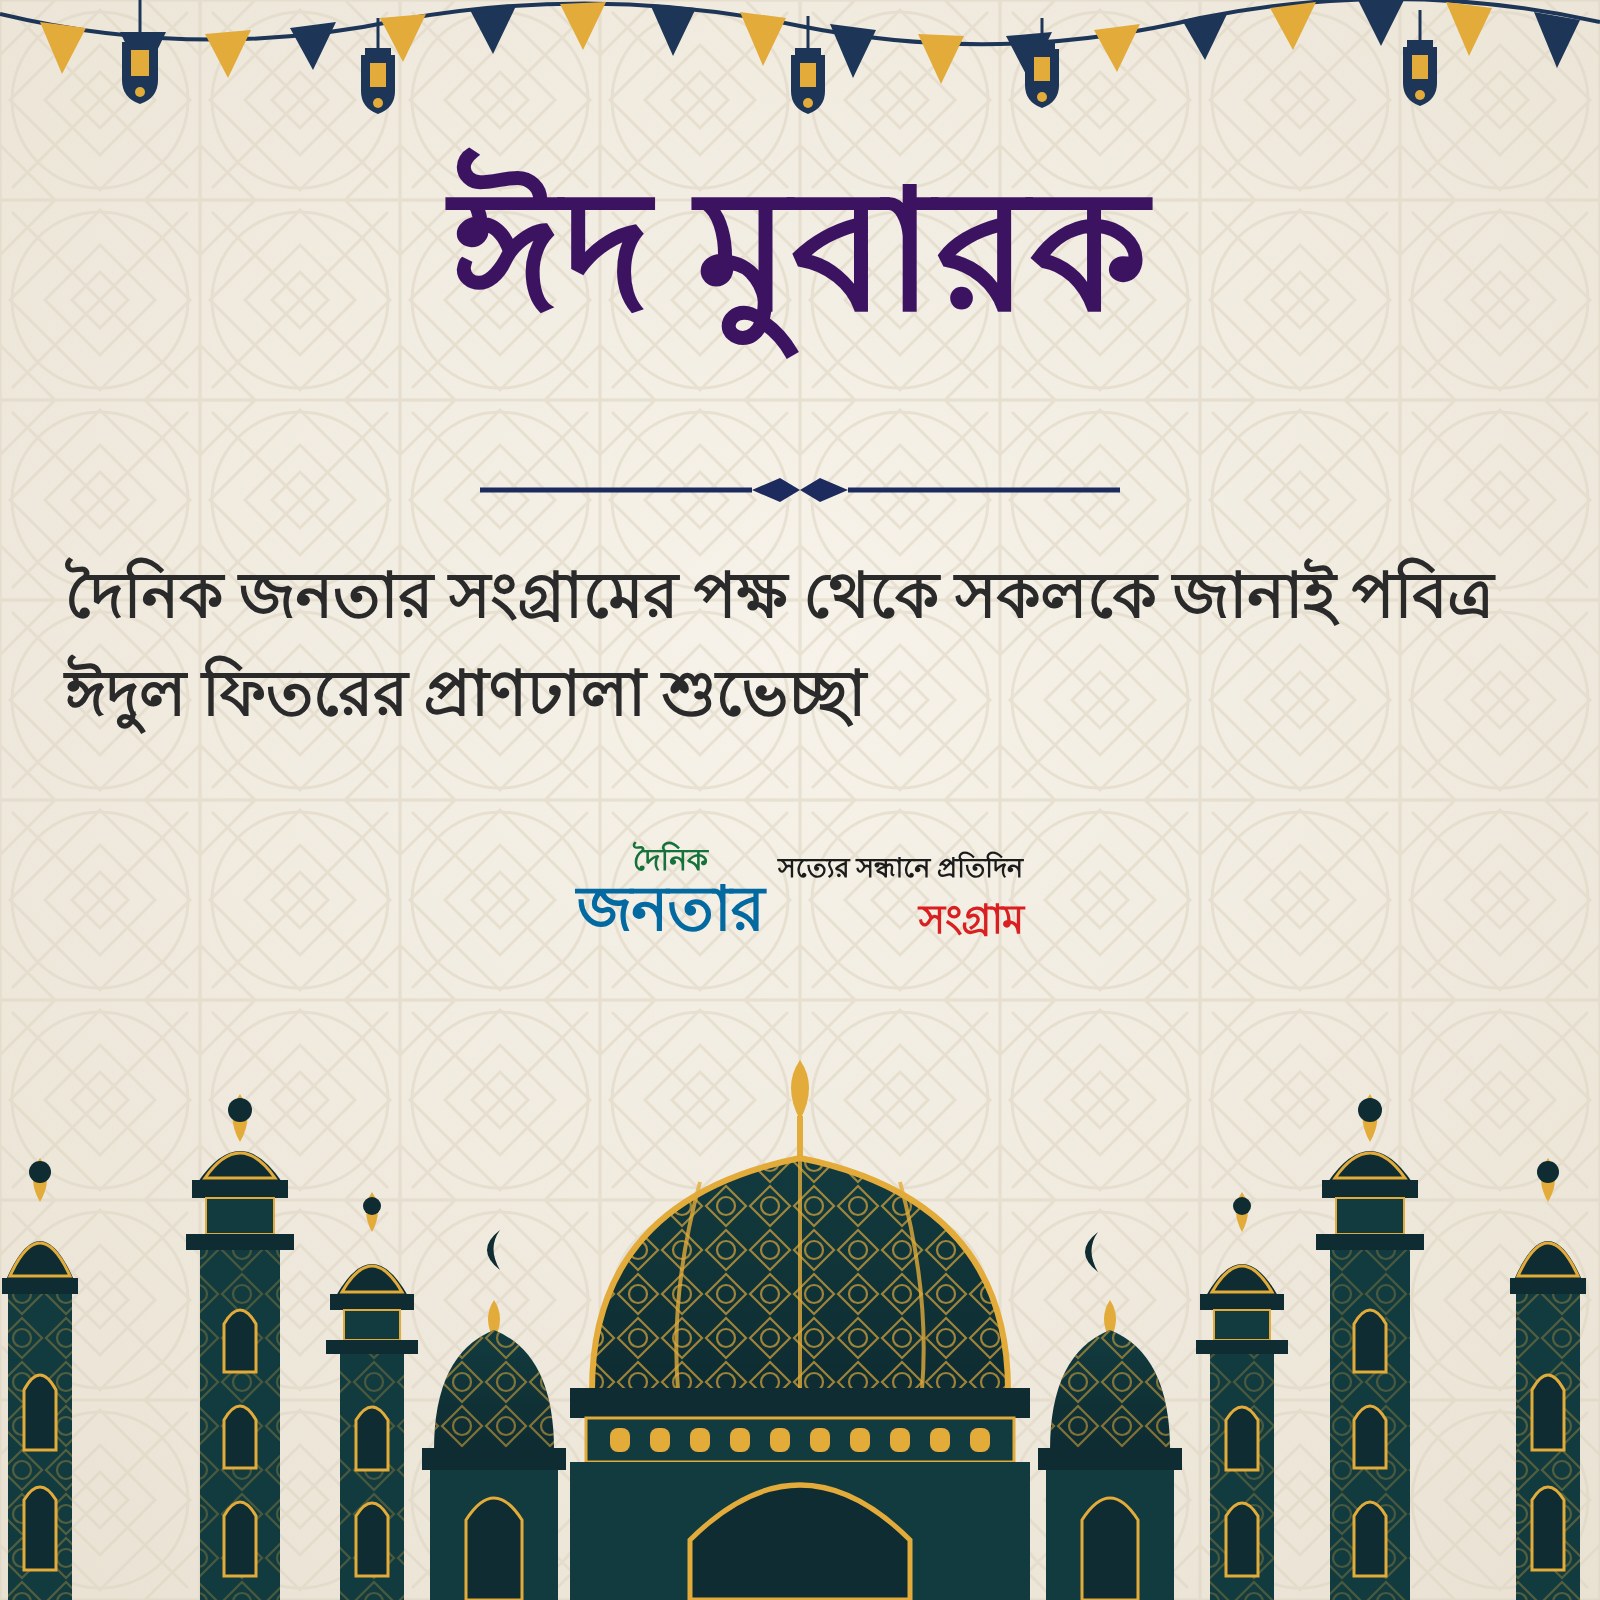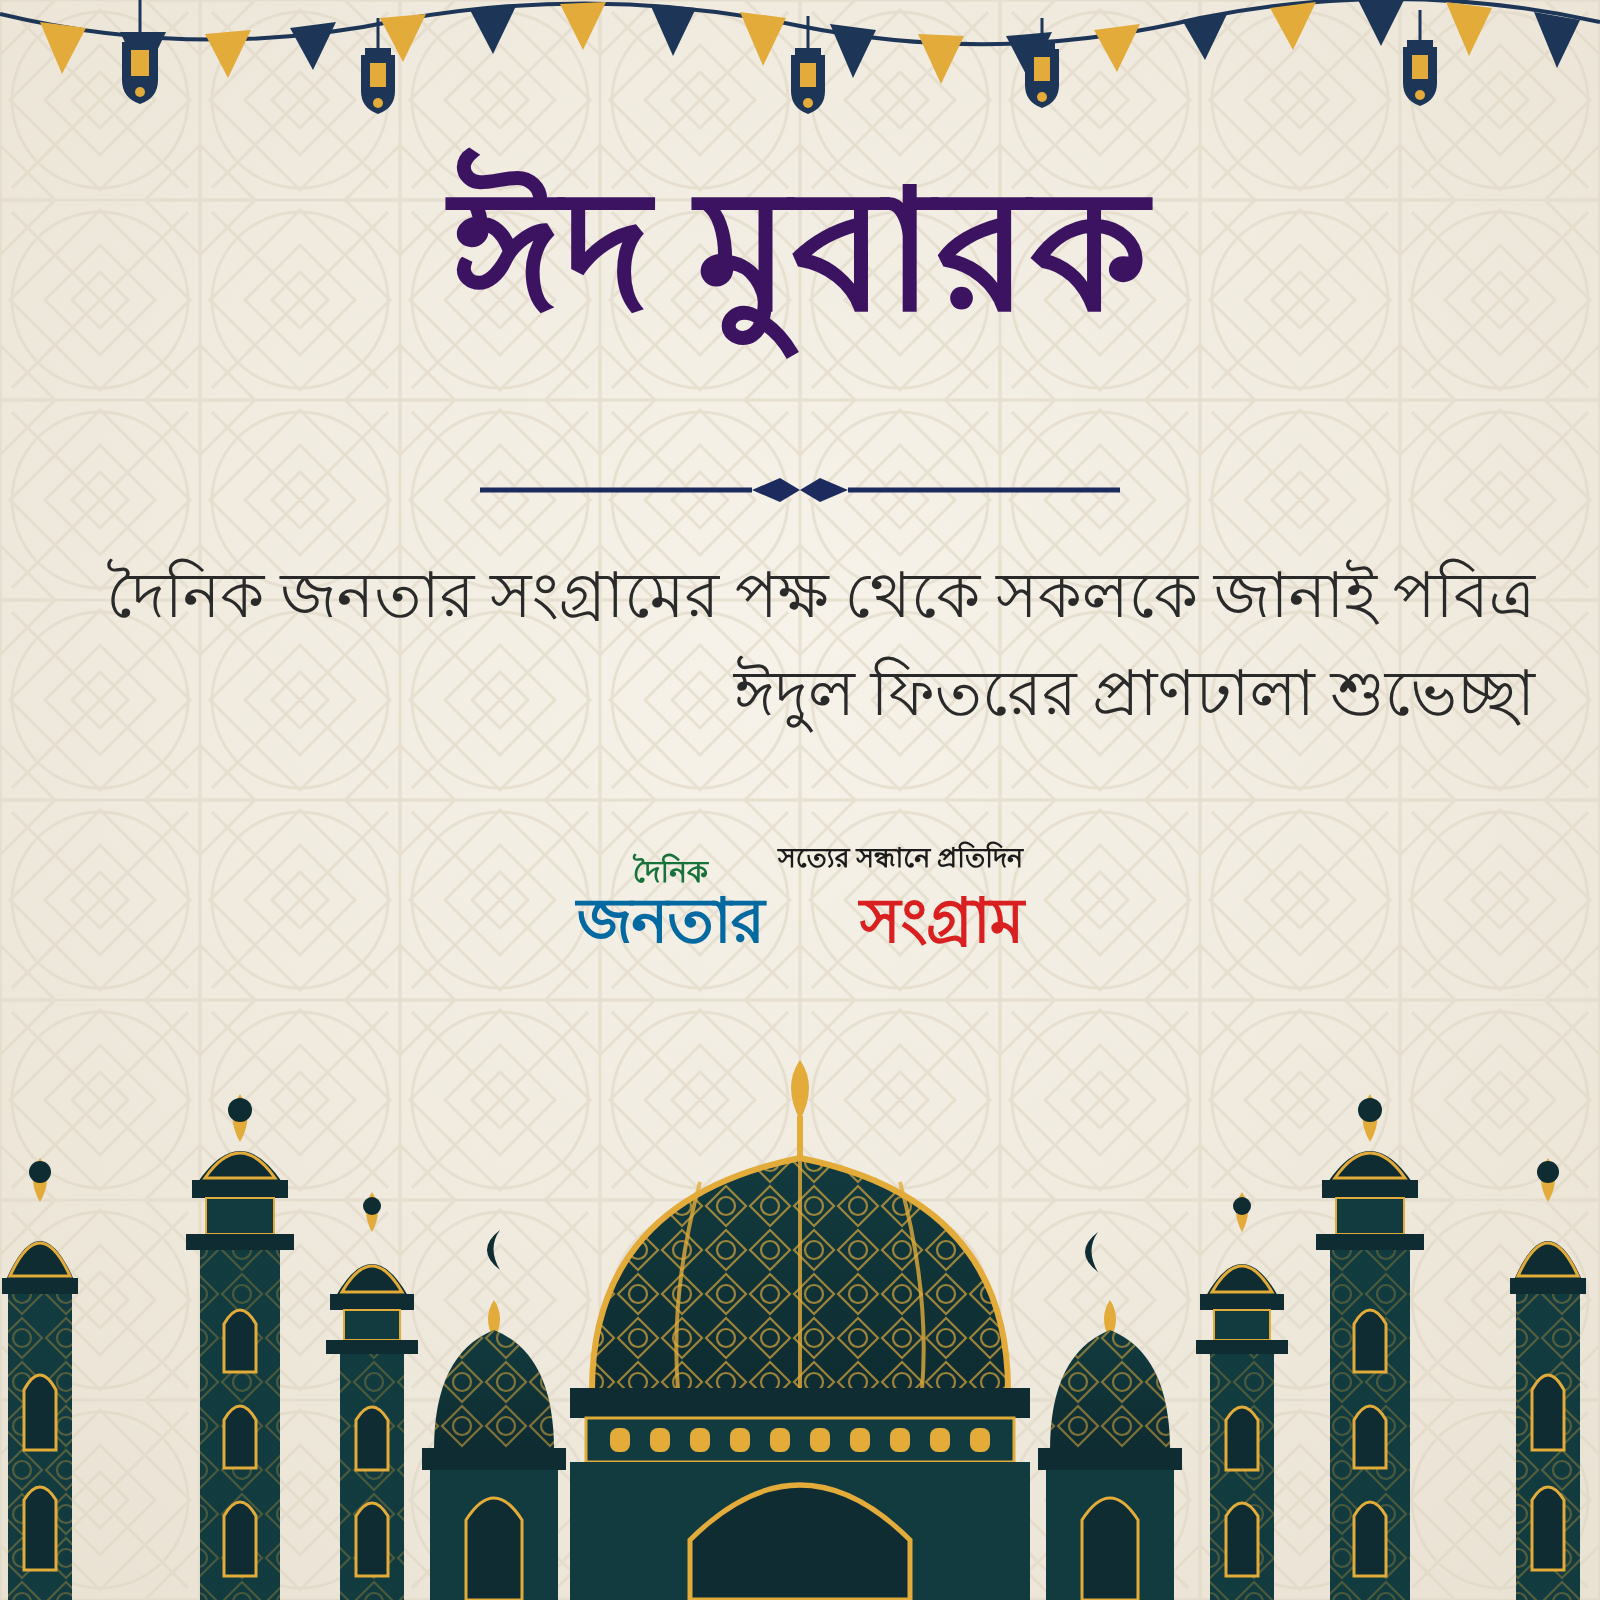--- a/index.html
+++ b/index.html
@@ -66,26 +66,26 @@
     height: 40px;
   }
 
   
   .message {
     position: absolute;
     top: 548px;
     left: 50%;
     transform: translateX(-50%);
     width: 1470px;
-    text-align: right;
+    text-align: left;
     font-family: "Liberation Serif", serif;
     font-size: 63px;
     line-height: 1.55;
     color: #2a2a2a;
-    font-weight: 400;
+    font-weight: 700;
   }
 
   
   .logo {
     position: absolute;
     top: 845px;
     left: 50%;
     transform: translateX(-50%);
     display: flex;
     align-items: flex-end;
@@ -120,21 +120,21 @@
   .logo-right .kicker {
     font-family: "Liberation Serif", serif;
     font-size: 27px;
     font-weight: bold;
     color: #1b1b1b;
     line-height: 1;
     margin-bottom: 4px;
   }
   .logo-right .name {
     font-family: "Liberation Serif", serif;
-    font-size: 62px;
+    font-size: 40px;
     font-weight: bold;
     color: #d91f1f;
     line-height: 1;
     letter-spacing: -1px;
     margin-top: 14px;
   }
 
   
   .skyline {
     position: absolute;

